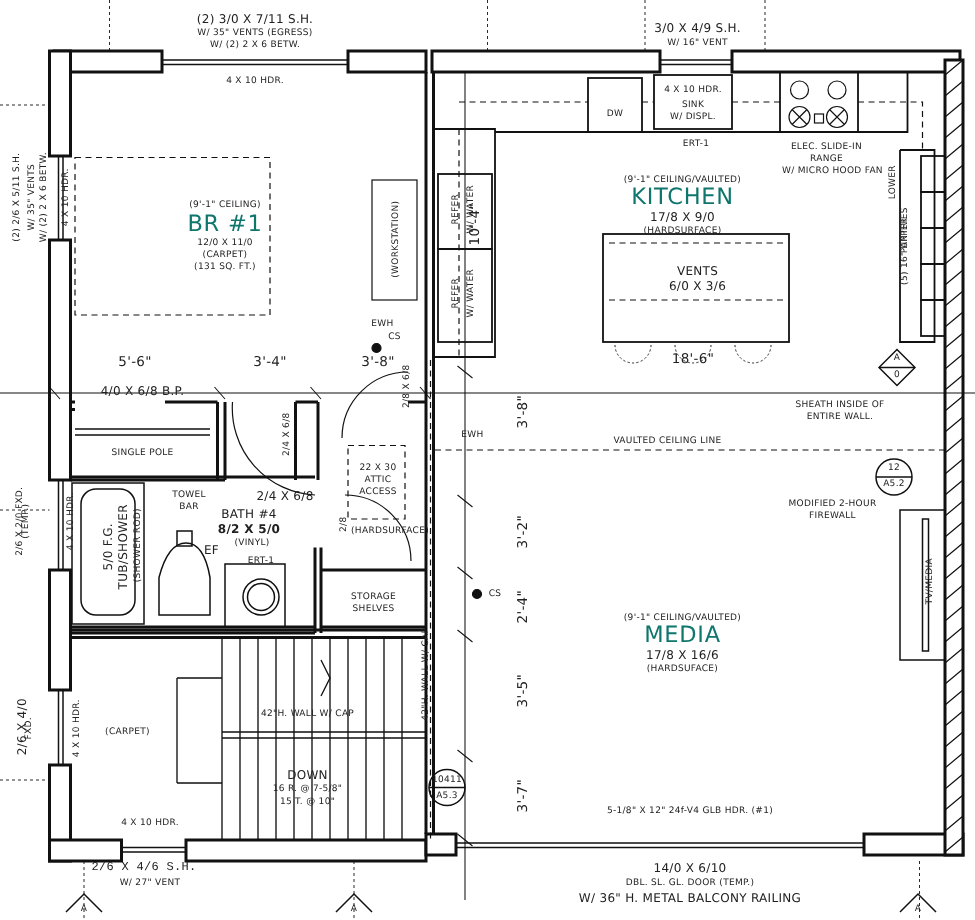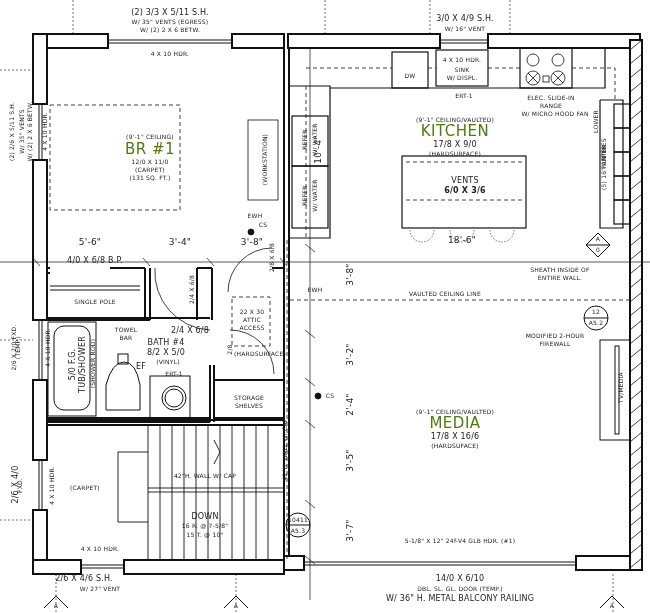--- a/index.html
+++ b/index.html
@@ -1,21 +1,21 @@
 <!DOCTYPE html>
 <html><head>
 <meta charset="utf-8">
 <style>
   html,body{margin:0;padding:0;background:#fff;}
   body{width:650px;height:613px;position:relative;overflow:hidden;font-family:"DejaVu Sans",sans-serif;color:#111;}
   #plan{position:absolute;left:0;top:0;width:650px;height:613px;}
   .lbl{position:absolute;font-family:"DejaVu Sans",sans-serif;font-size:7px;line-height:8px;color:#222;white-space:nowrap;text-align:center;letter-spacing:0.2px;}
   .sm{font-size:6px;line-height:7px;}
   .md{font-size:8px;line-height:9px;}
-  .room{font-size:15px;line-height:15px;letter-spacing:0.5px;color:#4d7c0f;}
+  .room{font-size:15px;line-height:15px;letter-spacing:0.5px;color:#0f766e;}
   .dim{font-size:9px;line-height:9px;}
   .vert{transform-origin:center center;transform:rotate(-90deg);}
 </style>
 </head>
 <body>
 
 <svg id="plan" width="650" height="613" viewBox="0 0 650 613" xmlns="http://www.w3.org/2000/svg">
   <g fill="none" stroke="#111">
 
     <g stroke-width="2">
@@ -187,21 +187,21 @@
     </g>
 
     <g stroke-width="0.8">
       <circle cx="251" cy="232" r="3" fill="#111"></circle>
       <circle cx="318" cy="396" r="3" fill="#111"></circle>
     </g>
   </g>
 </svg>
 
 <div>
-  <div class="lbl md" style="left:100px;top:8px;width:140px;">(2) 3/3 X 5/11 S.H.</div>
+  <div class="lbl md" style="left:100px;top:8px;width:140px;">(2) 3/0 X 7/11 S.H.</div>
   <div class="lbl sm" style="left:100px;top:18px;width:140px;">W/ 35" VENTS (EGRESS)</div>
   <div class="lbl sm" style="left:100px;top:26px;width:140px;">W/ (2) 2 X 6 BETW.</div>
   <div class="lbl sm" style="left:130px;top:50px;width:80px;">4 X 10 HDR.</div>
 </div>
 <div>
   <div class="lbl md" style="left:420px;top:14px;width:90px;">3/0 X 4/9 S.H.</div>
   <div class="lbl sm" style="left:420px;top:25px;width:90px;">W/ 16" VENT</div>
 </div>
 
 <div class="lbl sm vert" style="left:-34px;top:128px;width:90px;">(2) 2/6 X 5/11 S.H.</div>
@@ -211,21 +211,21 @@
 
 <div class="lbl sm vert" style="left:-22px;top:344px;width:70px;">2/6 X 2/0 FXD.</div>
 <div class="lbl sm vert" style="left:-8px;top:344px;width:50px;">(TEMP.)</div>
 <div class="lbl sm vert" style="left:22px;top:344px;width:50px;">4 X 10 HDR.</div>
 
 <div class="lbl md vert" style="left:-10px;top:480px;width:50px;">2/6 X 4/0</div>
 <div class="lbl sm vert" style="left:4px;top:482px;width:30px;">FXD.</div>
 <div class="lbl sm vert" style="left:26px;top:482px;width:50px;">4 X 10 HDR.</div>
 
 <div class="lbl sm" style="left:70px;top:545px;width:60px;">4 X 10 HDR.</div>
-<div class="lbl md" style="left:39px;top:574px;width:90px;">2/6 X 4/6 S.H.</div>
+<div class="lbl md" style="left:51px;top:574px;width:90px;font-family:Liberation Mono, monospace;">2/6 X 4/6 S.H.</div>
 <div class="lbl sm" style="left:55px;top:585px;width:90px;">W/ 27" VENT</div>
 
 <div>
   <div class="lbl sm" style="left:110px;top:133px;width:80px;">(9'-1" CEILING)</div>
   <div class="lbl room" style="left:110px;top:142px;width:80px;">BR #1</div>
   <div class="lbl sm" style="left:110px;top:158px;width:80px;">12/0 X 11/0</div>
   <div class="lbl sm" style="left:110px;top:166px;width:80px;">(CARPET)</div>
   <div class="lbl sm" style="left:110px;top:174px;width:80px;">(131 SQ. FT.)</div>
 </div>
 <div class="lbl sm vert" style="left:224px;top:156px;width:80px;">(WORKSTATION)</div>
@@ -256,21 +256,21 @@
 <div class="lbl sm" style="left:232px;top:324px;width:40px;">ACCESS</div>
 <div class="lbl sm" style="left:230px;top:350px;width:60px;">(HARDSURFACE)</div>
 <div class="lbl sm vert" style="left:214px;top:346px;width:30px;">2/8</div>
 <div class="lbl sm" style="left:216px;top:394px;width:66px;">STORAGE</div>
 <div class="lbl sm" style="left:216px;top:402px;width:66px;">SHELVES</div>
 
 <div class="lbl sm" style="left:106px;top:326px;width:40px;">TOWEL</div>
 <div class="lbl sm" style="left:106px;top:334px;width:40px;">BAR</div>
 <div class="lbl md" style="left:160px;top:326px;width:60px;">2/4 X 6/8</div>
 <div class="lbl md" style="left:136px;top:338px;width:60px;">BATH #4</div>
-<div class="lbl md" style="left:136px;top:348px;width:60px;">8/2 X 5/0</div>
+<div class="lbl md" style="left:136px;top:348px;width:60px;font-weight:bold;">8/2 X 5/0</div>
 <div class="lbl sm" style="left:148px;top:358px;width:40px;">(VINYL)</div>
 <div class="lbl md" style="left:132px;top:362px;width:18px;">EF</div>
 <div class="lbl sm" style="left:154px;top:370px;width:40px;">ERT-1</div>
 <div class="lbl md vert" style="left:32px;top:360px;width:80px;">5/0 F.G.</div>
 <div class="lbl md vert" style="left:42px;top:360px;width:80px;">TUB/SHOWER</div>
 <div class="lbl sm vert" style="left:52px;top:360px;width:80px;">(SHOWER ROD)</div>
 
 <div class="lbl sm" style="left:396px;top:72px;width:28px;">DW</div>
 <div class="lbl sm" style="left:436px;top:56px;width:52px;">4 X 10 HDR.</div>
 <div class="lbl sm" style="left:436px;top:66px;width:52px;">SINK</div>
@@ -291,21 +291,21 @@
 <div class="lbl sm vert" style="left:294px;top:136px;width:40px;">W/ WATER</div>
 <div class="lbl sm vert" style="left:284px;top:192px;width:40px;">REFER</div>
 <div class="lbl sm vert" style="left:294px;top:192px;width:40px;">W/ WATER</div>
 
 <div class="lbl sm vert" style="left:568px;top:164px;width:70px;">(5) 16" UPPER</div>
 <div class="lbl sm vert" style="left:578px;top:150px;width:50px;">PANTRIES</div>
 <div class="lbl sm vert" style="left:580px;top:118px;width:30px;">LOWER</div>
 
 <div>
   <div class="lbl md" style="left:420px;top:176px;width:90px;">VENTS</div>
-  <div class="lbl md" style="left:420px;top:186px;width:90px;font-weight:bold;">6/0 X 3/6</div>
+  <div class="lbl md" style="left:420px;top:186px;width:90px;">6/0 X 3/6</div>
 </div>
 
 <div class="lbl sm" style="left:590px;top:235px;width:16px;">A</div>
 <div class="lbl sm" style="left:590px;top:246px;width:16px;">0</div>
 <div class="lbl sm" style="left:510px;top:266px;width:100px;">SHEATH INSIDE OF</div>
 <div class="lbl sm" style="left:510px;top:274px;width:100px;">ENTIRE WALL.</div>
 <div class="lbl sm" style="left:390px;top:290px;width:110px;">VAULTED CEILING LINE</div>
 
 <div class="lbl sm" style="left:584px;top:308px;width:24px;">12</div>
 <div class="lbl sm" style="left:584px;top:319px;width:24px;">A5.2</div>

